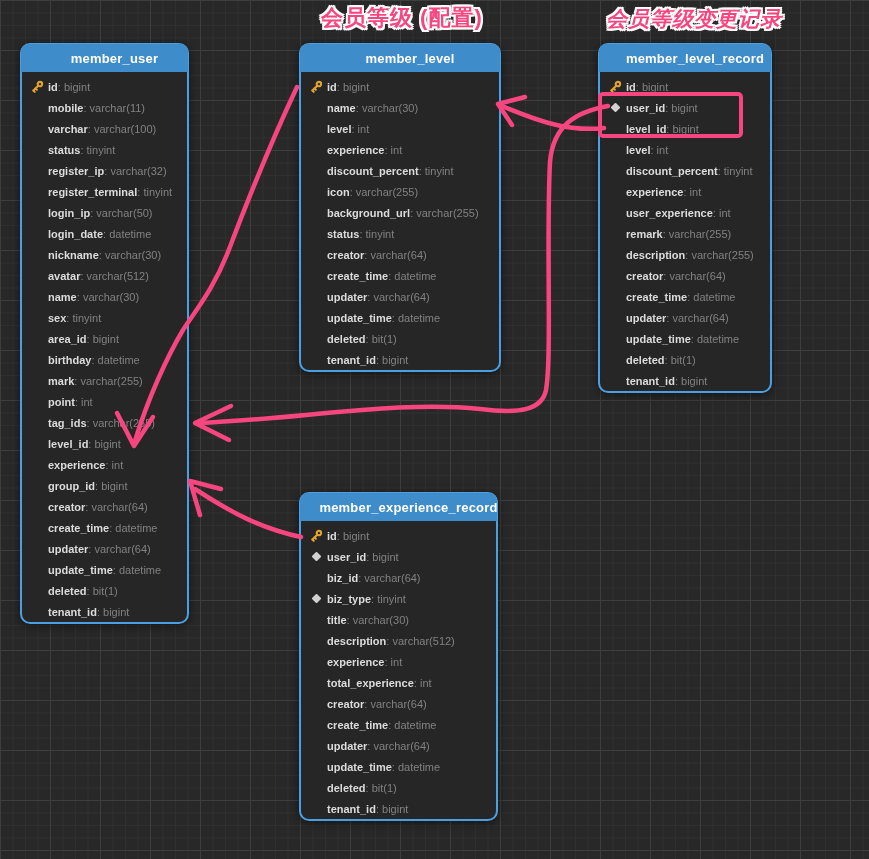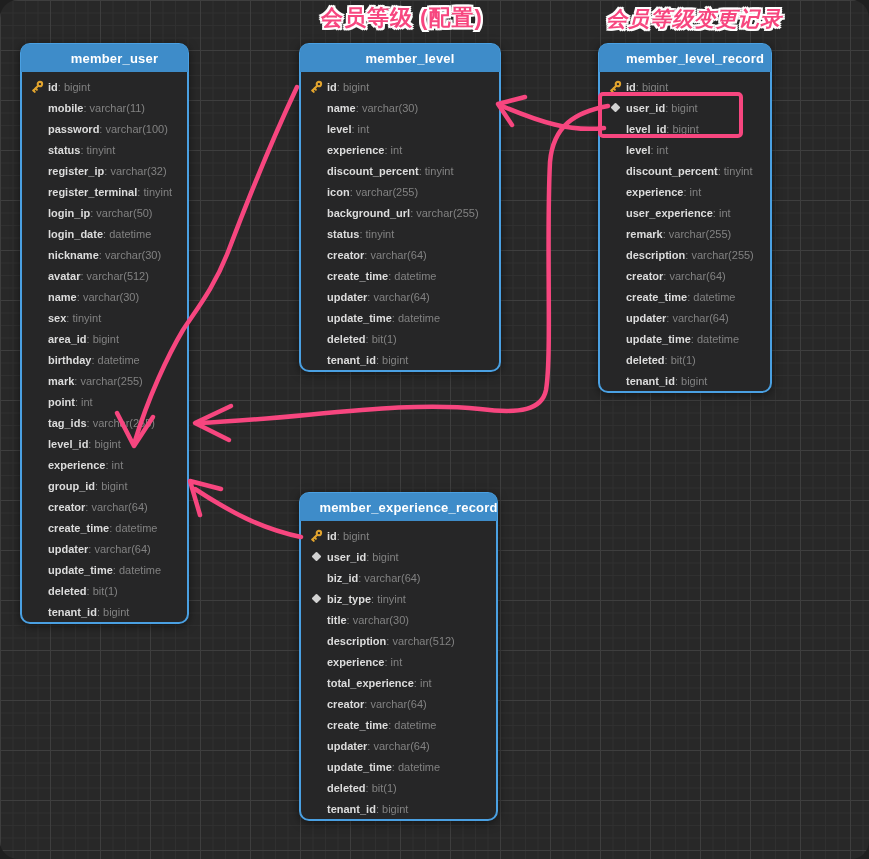--- a/index.html
+++ b/index.html
@@ -6,21 +6,20 @@
   #canvas{
     position:relative;width:869px;height:859px;overflow:hidden;
     background-color:var(--page-bg,#282828);
     background-image:
       linear-gradient(var(--grid-major,#3e3e3e) 1px, transparent 1px),
       linear-gradient(90deg, var(--grid-major,#3e3e3e) 1px, transparent 1px),
       linear-gradient(var(--grid-minor,#303030) 1px, transparent 1px),
       linear-gradient(90deg, var(--grid-minor,#303030) 1px, transparent 1px);
     background-size:50px 50px,50px 50px,12.5px 12.5px,12.5px 12.5px;
     font-family:"Liberation Sans","DejaVu Sans",sans-serif;
-    border-radius:18px;
   }
   .table{
     position:absolute;z-index:2;
     border:2px solid var(--border-blue,#4aa0e2);
     border-radius:10px;
     background:var(--table-bg,#262627);
     box-shadow:0 2px 10px rgba(0,0,0,.5);
   }
   .thead{
     height:28px;margin:-1px -1px 0 -1px;
@@ -85,21 +84,21 @@
           <span class="fname">id</span>
           <span class="ftype">bigint</span>
         </div>
         <div class="trow">
           <span class="ticon"></span>
           <span class="fname">mobile</span>
           <span class="ftype">varchar(11)</span>
         </div>
         <div class="trow">
           <span class="ticon"></span>
-          <span class="fname">password</span>
+          <span class="fname">varchar</span>
           <span class="ftype">varchar(100)</span>
         </div>
         <div class="trow">
           <span class="ticon"></span>
           <span class="fname">status</span>
           <span class="ftype">tinyint</span>
         </div>
         <div class="trow">
           <span class="ticon"></span>
           <span class="fname">register_ip</span>

